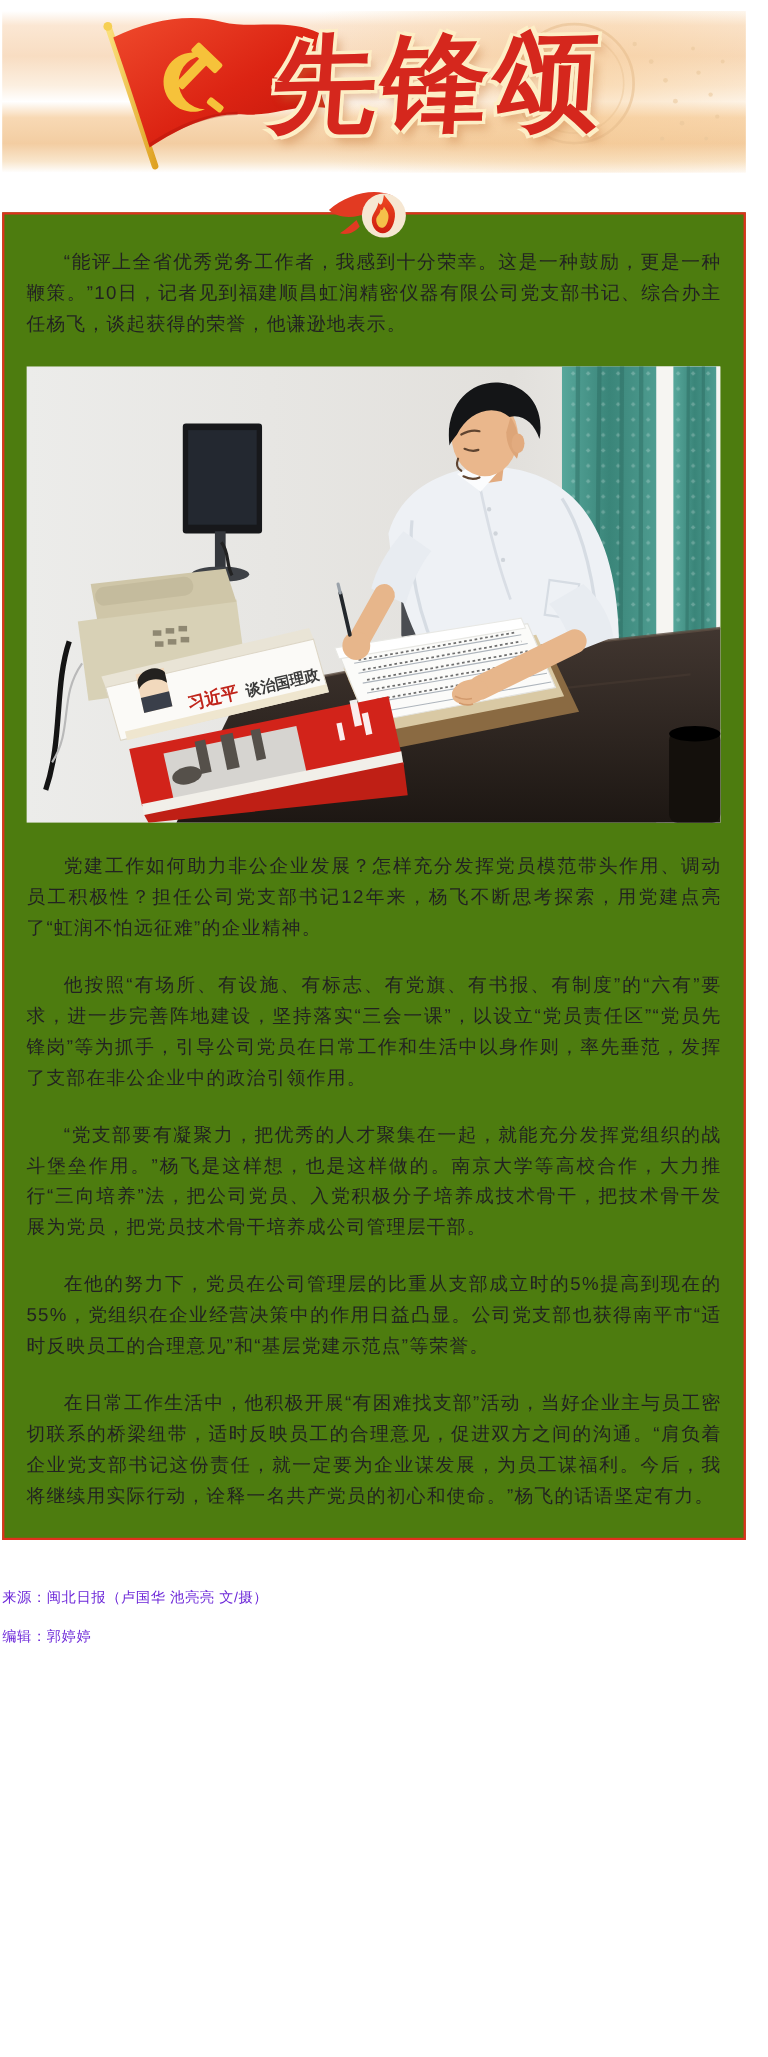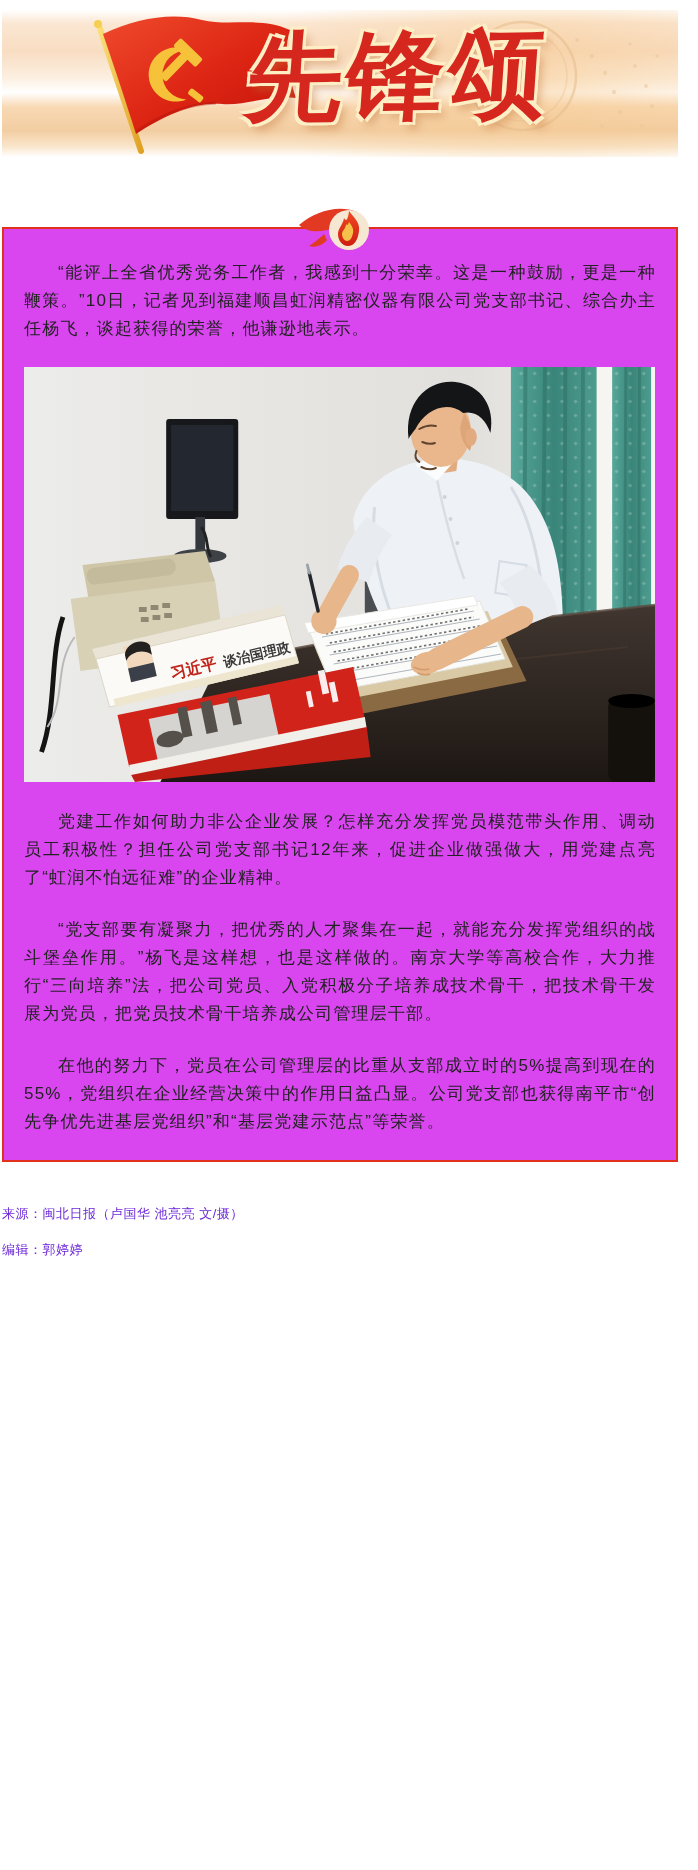--- a/index.html
+++ b/index.html
@@ -12,22 +12,22 @@
       radial-gradient(ellipse 430px 230px at 78% 45%, rgba(246,198,136,.50), rgba(246,198,136,0) 62%),
       linear-gradient(180deg,#ffffff 0%,#fbe7d3 9%,#f8ddc2 28%,#fcefe0 46%,#ffffff 56%,#f8d9b4 66%,#f3cda2 82%,#f9e6cc 93%,#ffffff 100%);}
   .banner svg{position:absolute;left:0;top:0;}
   .banner-title{position:absolute;left:244px;top:18px;font-size:97px;line-height:1;
     font-weight:900;letter-spacing:4px;color:#d5271d;transform:skewX(-5deg) rotate(-1deg);
     font-family:"Liberation Serif","DejaVu Serif",serif;
     text-shadow:-3px -3px 0 #fdeec6,3px -3px 0 #fdeec6,-3px 3px 0 #fdeec6,3px 3px 0 #fdeec6,
                  6px 7px 9px rgba(196,118,58,.45);}
 
   
-  .article-box{position:relative;margin:70px 20px 0 2px;border:2px solid #e0301e;
-    padding:30px 20px 24px;background:#d946ef;}
+  .article-box{position:relative;margin:36px 20px 0 2px;border:2px solid #e0301e;
+    padding:30px 20px 24px;background:#4d7c0f;}
   .flame{position:absolute;top:-25px;left:50%;transform:translateX(-50%);}
   .para{margin:0 0 24px;font-size:17px;line-height:28px;letter-spacing:1.2px;color:#222;
     text-indent:2em;text-align:justify;}
   .para:last-child{margin-bottom:0;}
 
   .photo-wrap{margin:16px 0 26px;}
   .photo-wrap svg{display:block;}
 
   
   .credits{margin:44px 0 0;padding-left:2px;}
@@ -255,22 +255,24 @@
           <rect x="296" y="312" width="24" height="7" transform="rotate(78 308 315)"></rect>
           <rect x="308" y="322" width="20" height="6" transform="rotate(78 318 325)"></rect>
           <rect x="286" y="330" width="16" height="5" transform="rotate(78 294 332)"></rect>
         </g>
         <path d="M108,398 L350,350 L352,362 L110,410 Z" fill="#f1efe9"></path>
         <path d="M110,408 L352,360 L356,390 L114,415 Z" fill="#bf1f15"></path>
       </g>
     </svg>
   </div>
 
-  <p class="para">党建工作如何助力非公企业发展？怎样充分发挥党员模范带头作用、调动员工积极性？担任公司党支部书记12年来，促进企业做强做大，用党建点亮了“虹润不怕远征难”的企业精神。</p>
+  <p class="para">党建工作如何助力非公企业发展？怎样充分发挥党员模范带头作用、调动员工积极性？担任公司党支部书记12年来，杨飞不断思考探索，用党建点亮了“虹润不怕远征难”的企业精神。</p>
+  <p class="para">他按照“有场所、有设施、有标志、有党旗、有书报、有制度”的“六有”要求，进一步完善阵地建设，坚持落实“三会一课”，以设立“党员责任区”“党员先锋岗”等为抓手，引导公司党员在日常工作和生活中以身作则，率先垂范，发挥了支部在非公企业中的政治引领作用。</p>
   <p class="para">“党支部要有凝聚力，把优秀的人才聚集在一起，就能充分发挥党组织的战斗堡垒作用。”杨飞是这样想，也是这样做的。南京大学等高校合作，大力推行“三向培养”法，把公司党员、入党积极分子培养成技术骨干，把技术骨干发展为党员，把党员技术骨干培养成公司管理层干部。</p>
-  <p class="para">在他的努力下，党员在公司管理层的比重从支部成立时的5%提高到现在的55%，党组织在企业经营决策中的作用日益凸显。公司党支部也获得南平市“创先争优先进基层党组织”和“基层党建示范点”等荣誉。</p>
+  <p class="para">在他的努力下，党员在公司管理层的比重从支部成立时的5%提高到现在的55%，党组织在企业经营决策中的作用日益凸显。公司党支部也获得南平市“适时反映员工的合理意见”和“基层党建示范点”等荣誉。</p>
+  <p class="para">在日常工作生活中，他积极开展“有困难找支部”活动，当好企业主与员工密切联系的桥梁纽带，适时反映员工的合理意见，促进双方之间的沟通。“肩负着企业党支部书记这份责任，就一定要为企业谋发展，为员工谋福利。今后，我将继续用实际行动，诠释一名共产党员的初心和使命。”杨飞的话语坚定有力。</p>
 </div>
 
 <div class="credits">
   <div class="credit">来源：闽北日报（卢国华 池亮亮 文/摄）</div>
   <div class="credit">编辑：郭婷婷</div>
 
 </div>
 
 </body></html>

